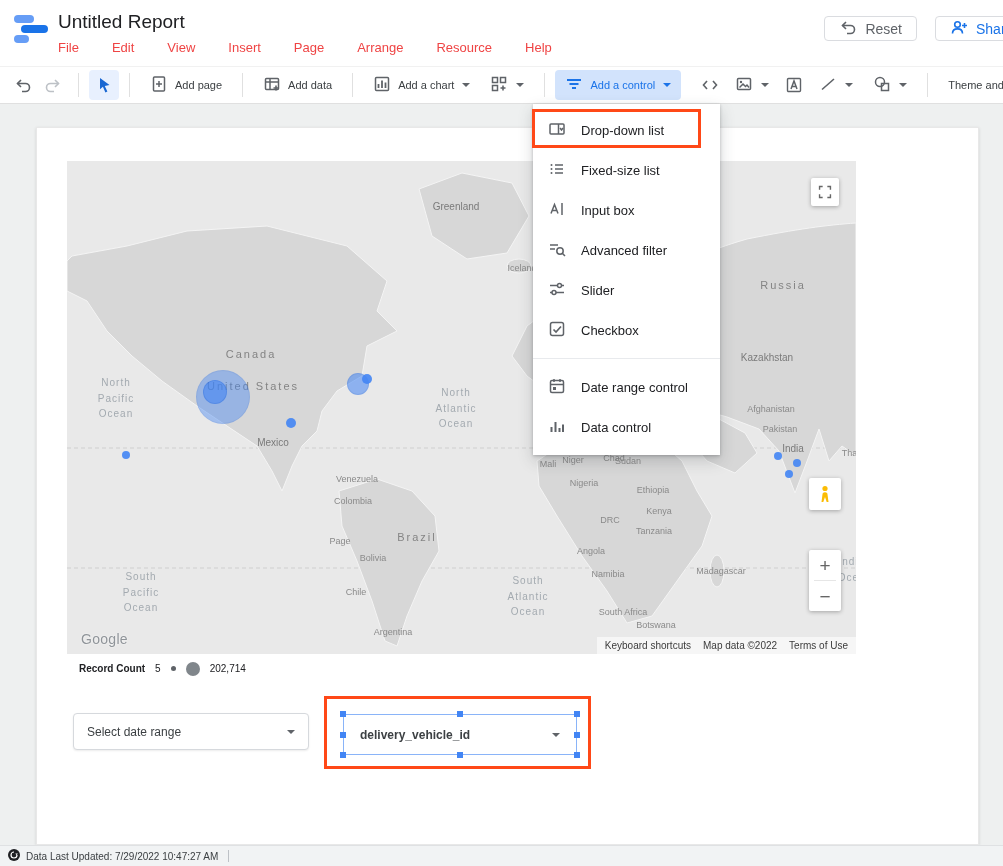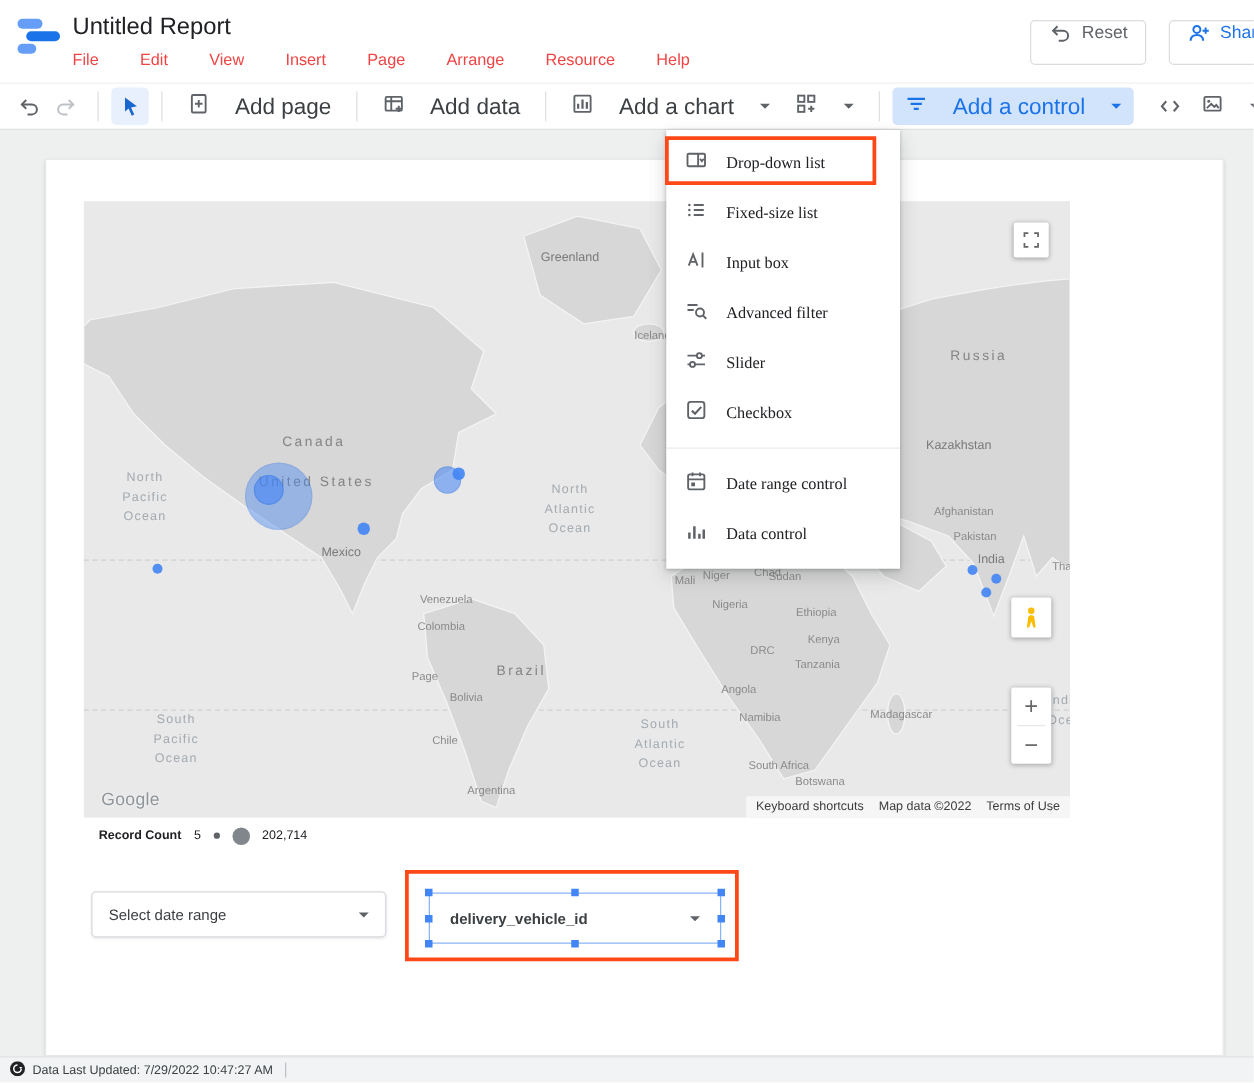--- a/index.html
+++ b/index.html
@@ -10,37 +10,37 @@
   
   .topbar { position:absolute; top:0; left:0; width:1003px; height:66px; background:#fff; z-index:30; }
   .logo { position:absolute; left:14px; top:14px; width:34px; height:30px; }
   .logo i { position:absolute; border-radius:4px; display:block; }
   .logo .b1 { left:0; top:1px; width:20px; height:8px; background:#669df6; }
   .logo .b2 { left:7px; top:11px; width:27px; height:8px; background:#1a73e8; }
   .logo .b3 { left:0; top:21px; width:15px; height:8px; background:#669df6; }
   .report-title { position:absolute; left:58px; top:11px; font-size:19px; color:#202124; }
   .menubar { position:absolute; left:58px; top:40px; display:flex; gap:33px; font-size:13px; color:#ef4444; }
   .menubar span { cursor:pointer; }
-  .top-btn { position:absolute; top:16px; height:36px; display:flex; gap:8px; border:1px solid #dadce0; border-radius:4px; background:#fff; padding:0 14px; font-size:14px; cursor:pointer; }
+  .top-btn { position:absolute; top:16px; height:25px; display:flex; align-items:center; gap:8px; border:1px solid #dadce0; border-radius:4px; background:#fff; padding:0 14px; font-size:14px; cursor:pointer; }
   .reset-btn { right:86px; color:#5f6368; }
   .share-btn { left:935px; width:110px; color:#1a73e8; }
 
   
   .toolbar { position:absolute; top:66px; left:0; width:1003px; height:38px; background:#fff; border-top:1px solid #f1f1f1; border-bottom:1px solid #e0e0e0; display:flex; align-items:center; padding:0 8px; z-index:30; }
   .tb-icon { width:30px; height:30px; display:flex; align-items:center; justify-content:center; background:none; border:none; border-radius:4px; cursor:pointer; flex:none; }
-  .tb-btn { display:flex; align-items:center; gap:20px; height:30px; padding:0 10px; background:none; border:none; font-size:18px; color:#3c4043; border-radius:4px; cursor:pointer; white-space:nowrap; flex:none; }
+  .tb-btn { display:flex; align-items:center; gap:7px; height:30px; padding:0 10px; background:none; border:none; font-size:11px; color:#3c4043; border-radius:4px; cursor:pointer; white-space:nowrap; flex:none; }
   .tb-active { background:#d2e3fc; color:#1a73e8; }
   .tb-active-light { background:#e8f0fe; }
   .tb-divider { width:1px; height:24px; background:#e0e0e0; margin:0 10px; flex:none; }
   .tb-gap { width:14px; flex:none; }
   .caret { width:0; height:0; border-left:4px solid transparent; border-right:4px solid transparent; border-top:4.5px solid #5f6368; margin-left:1px; }
   .caret.blue { border-top-color:#1a73e8; }
 
   
-  .control-menu { position:absolute; left:533px; top:104px; width:187px; background:#fff; box-shadow:0 1px 3px rgba(60,64,67,.3), 0 6px 14px rgba(60,64,67,.22); padding:6px 0 8px; z-index:50;font-family:Liberation Serif, serif; }
+  .control-menu { position:absolute; left:533px; top:104px; width:187px; background:#fff; box-shadow:0 1px 3px rgba(60,64,67,.3), 0 6px 14px rgba(60,64,67,.22); padding:6px 0 8px; z-index:50; }
   .menu-item { display:flex; align-items:center; gap:15px; height:40px; padding:0 15px; font-size:13px; color:#202124; cursor:pointer; }
   .menu-divider { height:1px; background:#e8eaed; margin:8px 0; }
   .menu-highlight { position:absolute; left:-1px; top:5px; width:169px; height:39px; border:3px solid #ff4817; pointer-events:none; }
 
   
   .canvas { position:absolute; top:104px; left:0; width:1003px; height:741px; background:#eef0f0; overflow:hidden; }
   .page { position:absolute; left:36px; top:23px; width:943px; height:718px; background:#fff; border:1px solid #e8e8e8; box-shadow:0 1px 3px rgba(0,0,0,.12); }
 
   
   .map { position:absolute; left:30px; top:33px; width:789px; height:493px; background:#e9e9e9; overflow:hidden; cursor:grab; }

